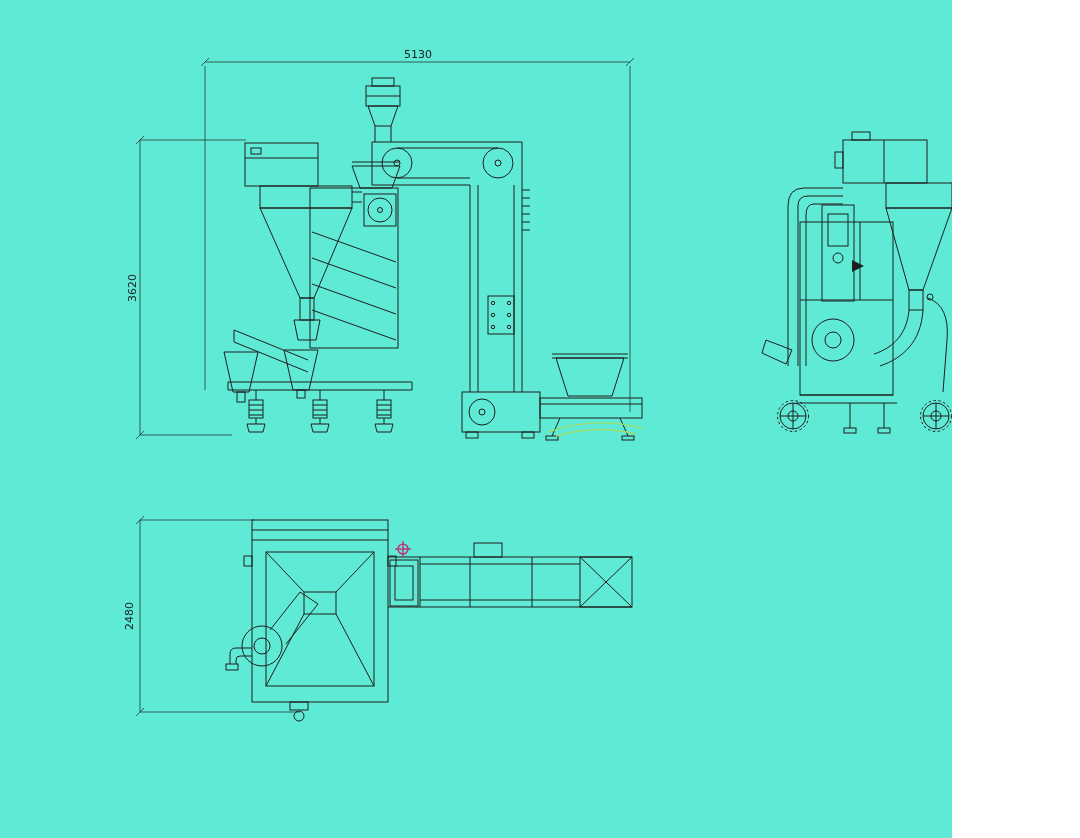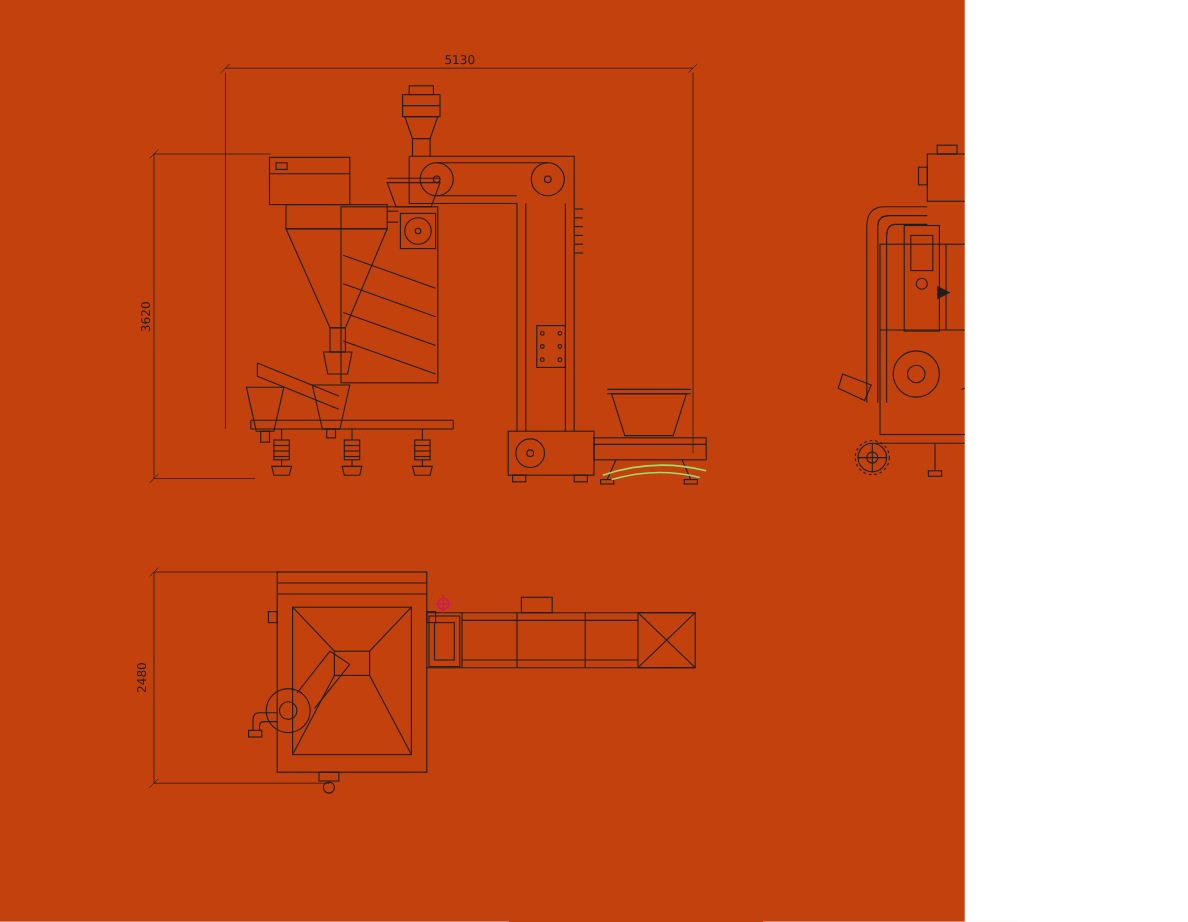--- a/index.html
+++ b/index.html
@@ -3,23 +3,23 @@
 <meta charset="utf-8">
 <style>
   html, body {
     margin: 0;
     padding: 0;
     background: #ffffff;
     font-family: "DejaVu Sans", sans-serif;
   }
   .sheet {
     position: relative;
-    width: 877px;
+    width: 952px;
     height: 838px;
-    background: #c2410c;
+    background: #5eead4;
     overflow: hidden;
   }
   svg { display: block; }
   .ln  { stroke: var(--line, #1f1f1f); fill: none; stroke-width: 1; stroke-linecap: butt; stroke-linejoin: miter; }
   .thin{ stroke-width: 0.7; }
   .solid { fill: var(--line, #1f1f1f); stroke: none; }
   .green { stroke: var(--green, #9ddc6a); fill: none; stroke-width: 1.4; }
   .red   { stroke: var(--red, #d2146e); fill: none; stroke-width: 1.2; }
   text.dim {
     fill: var(--line, #1f1f1f);

